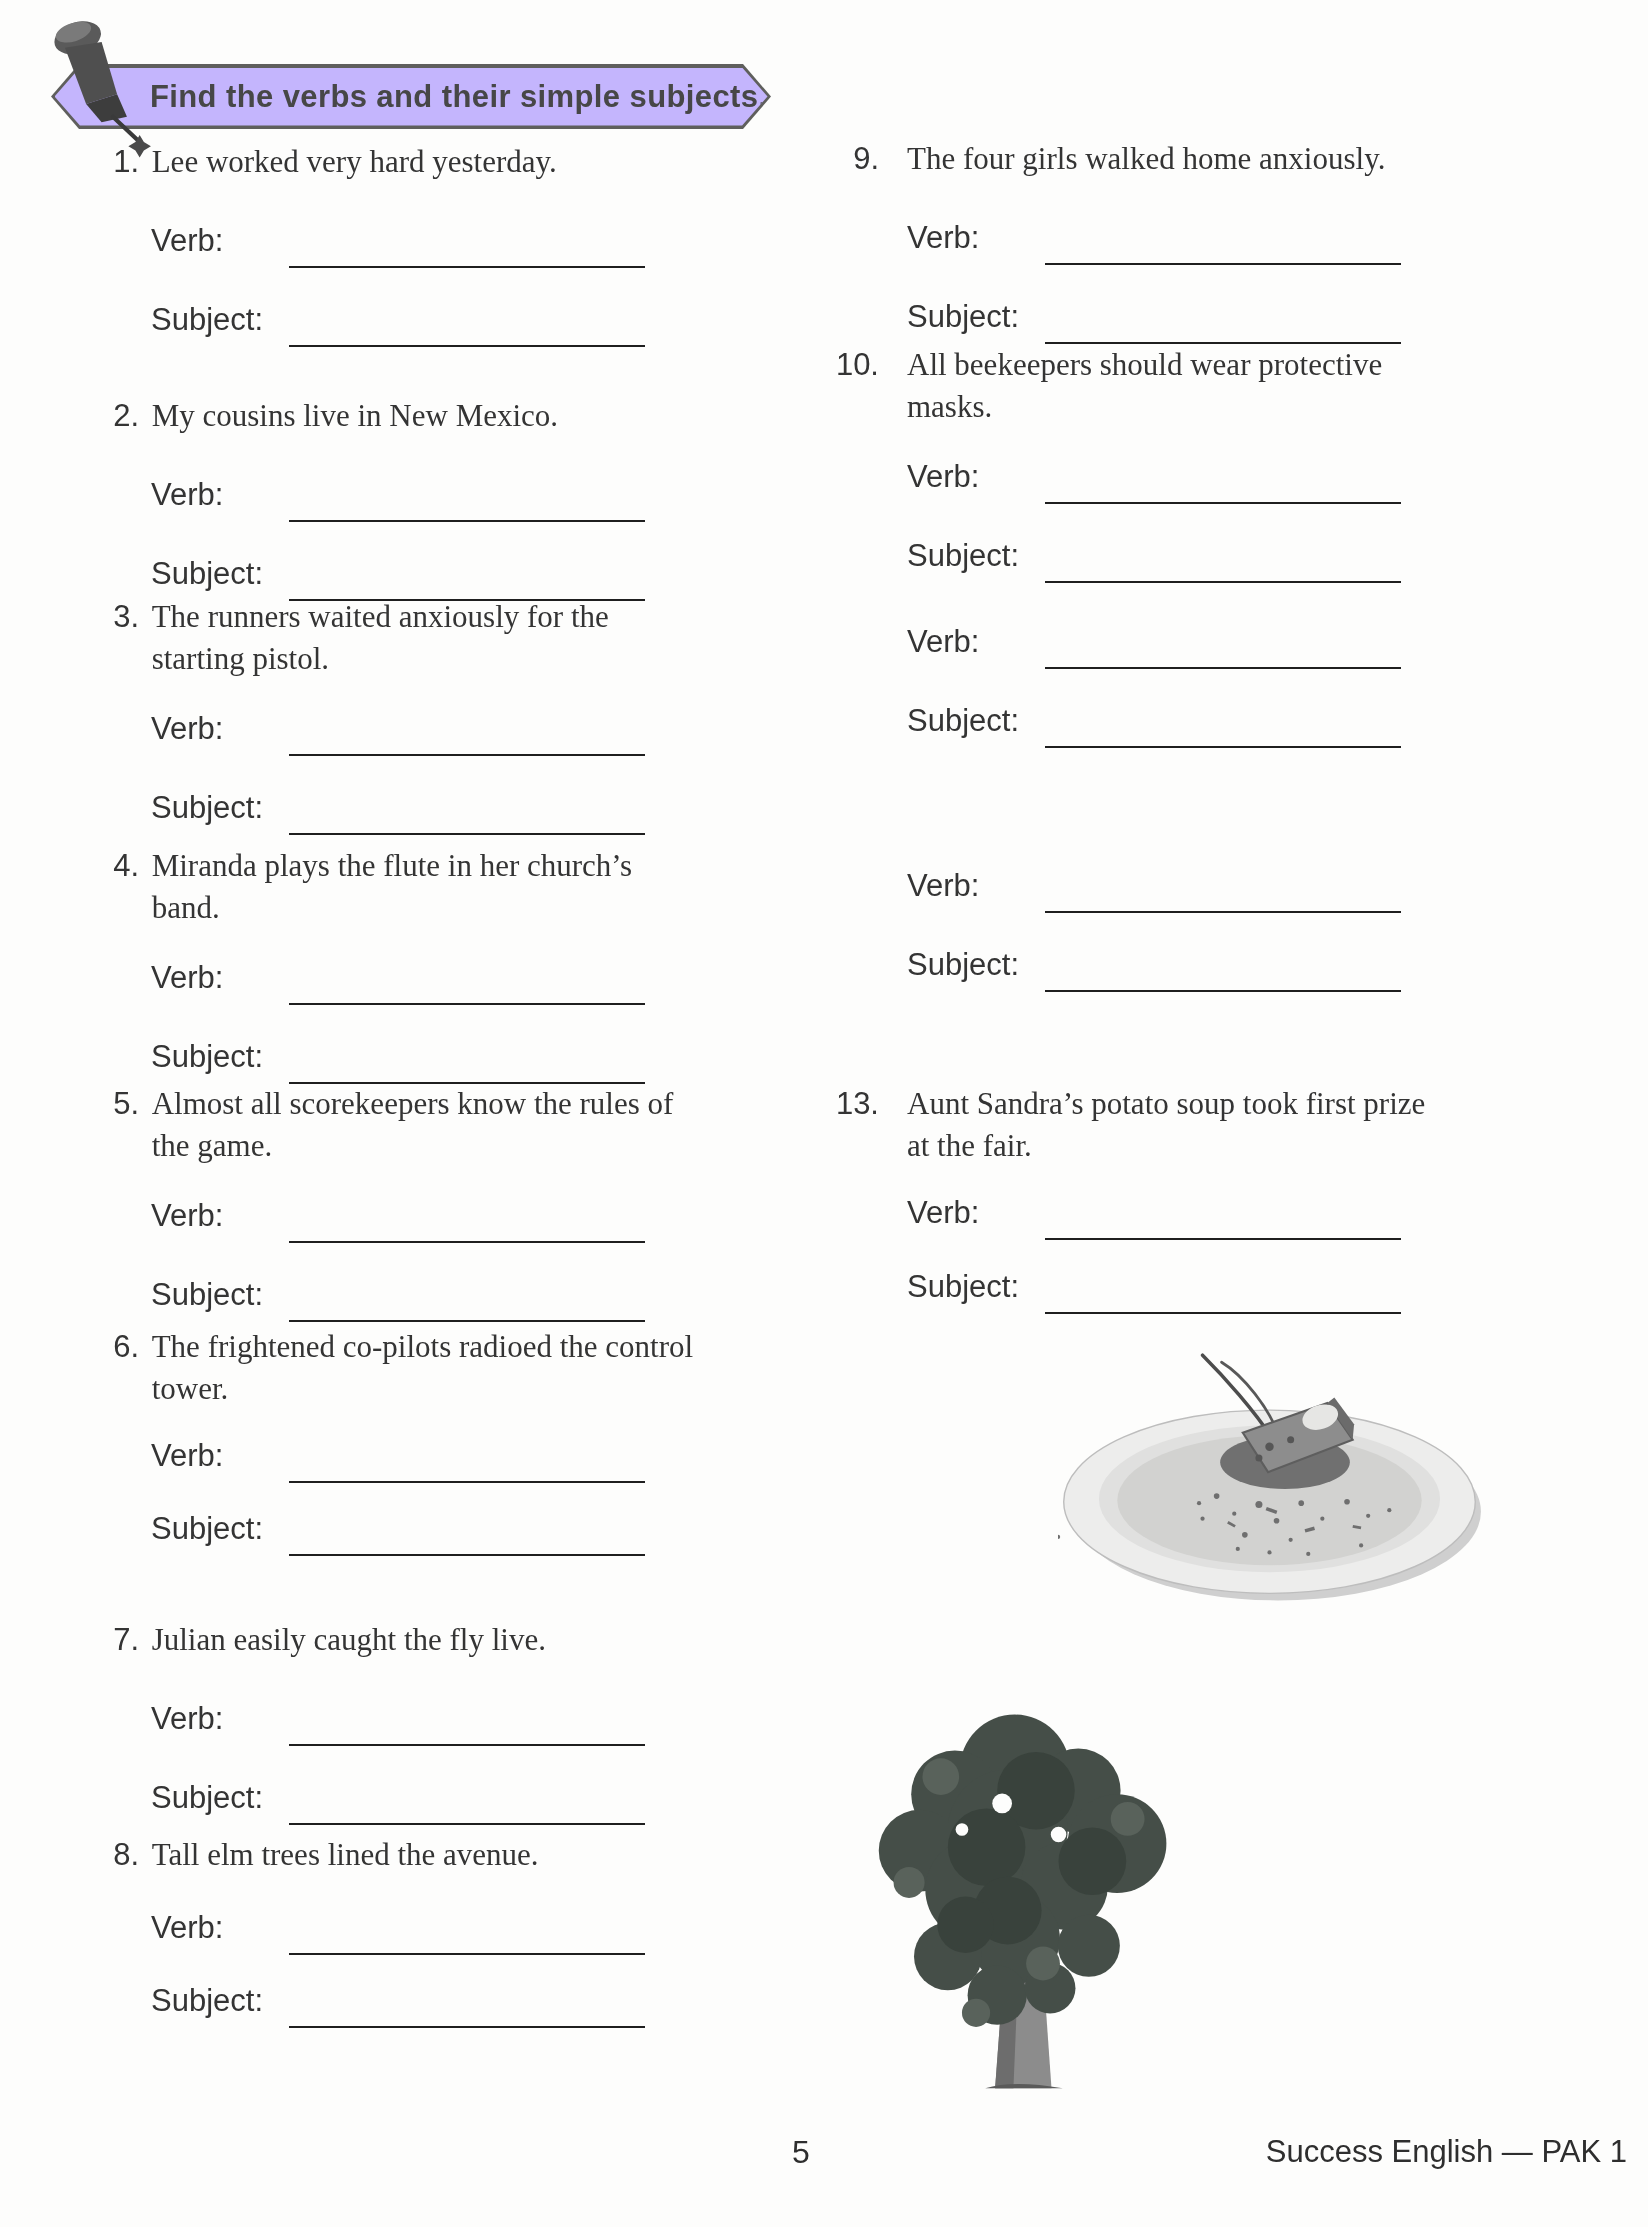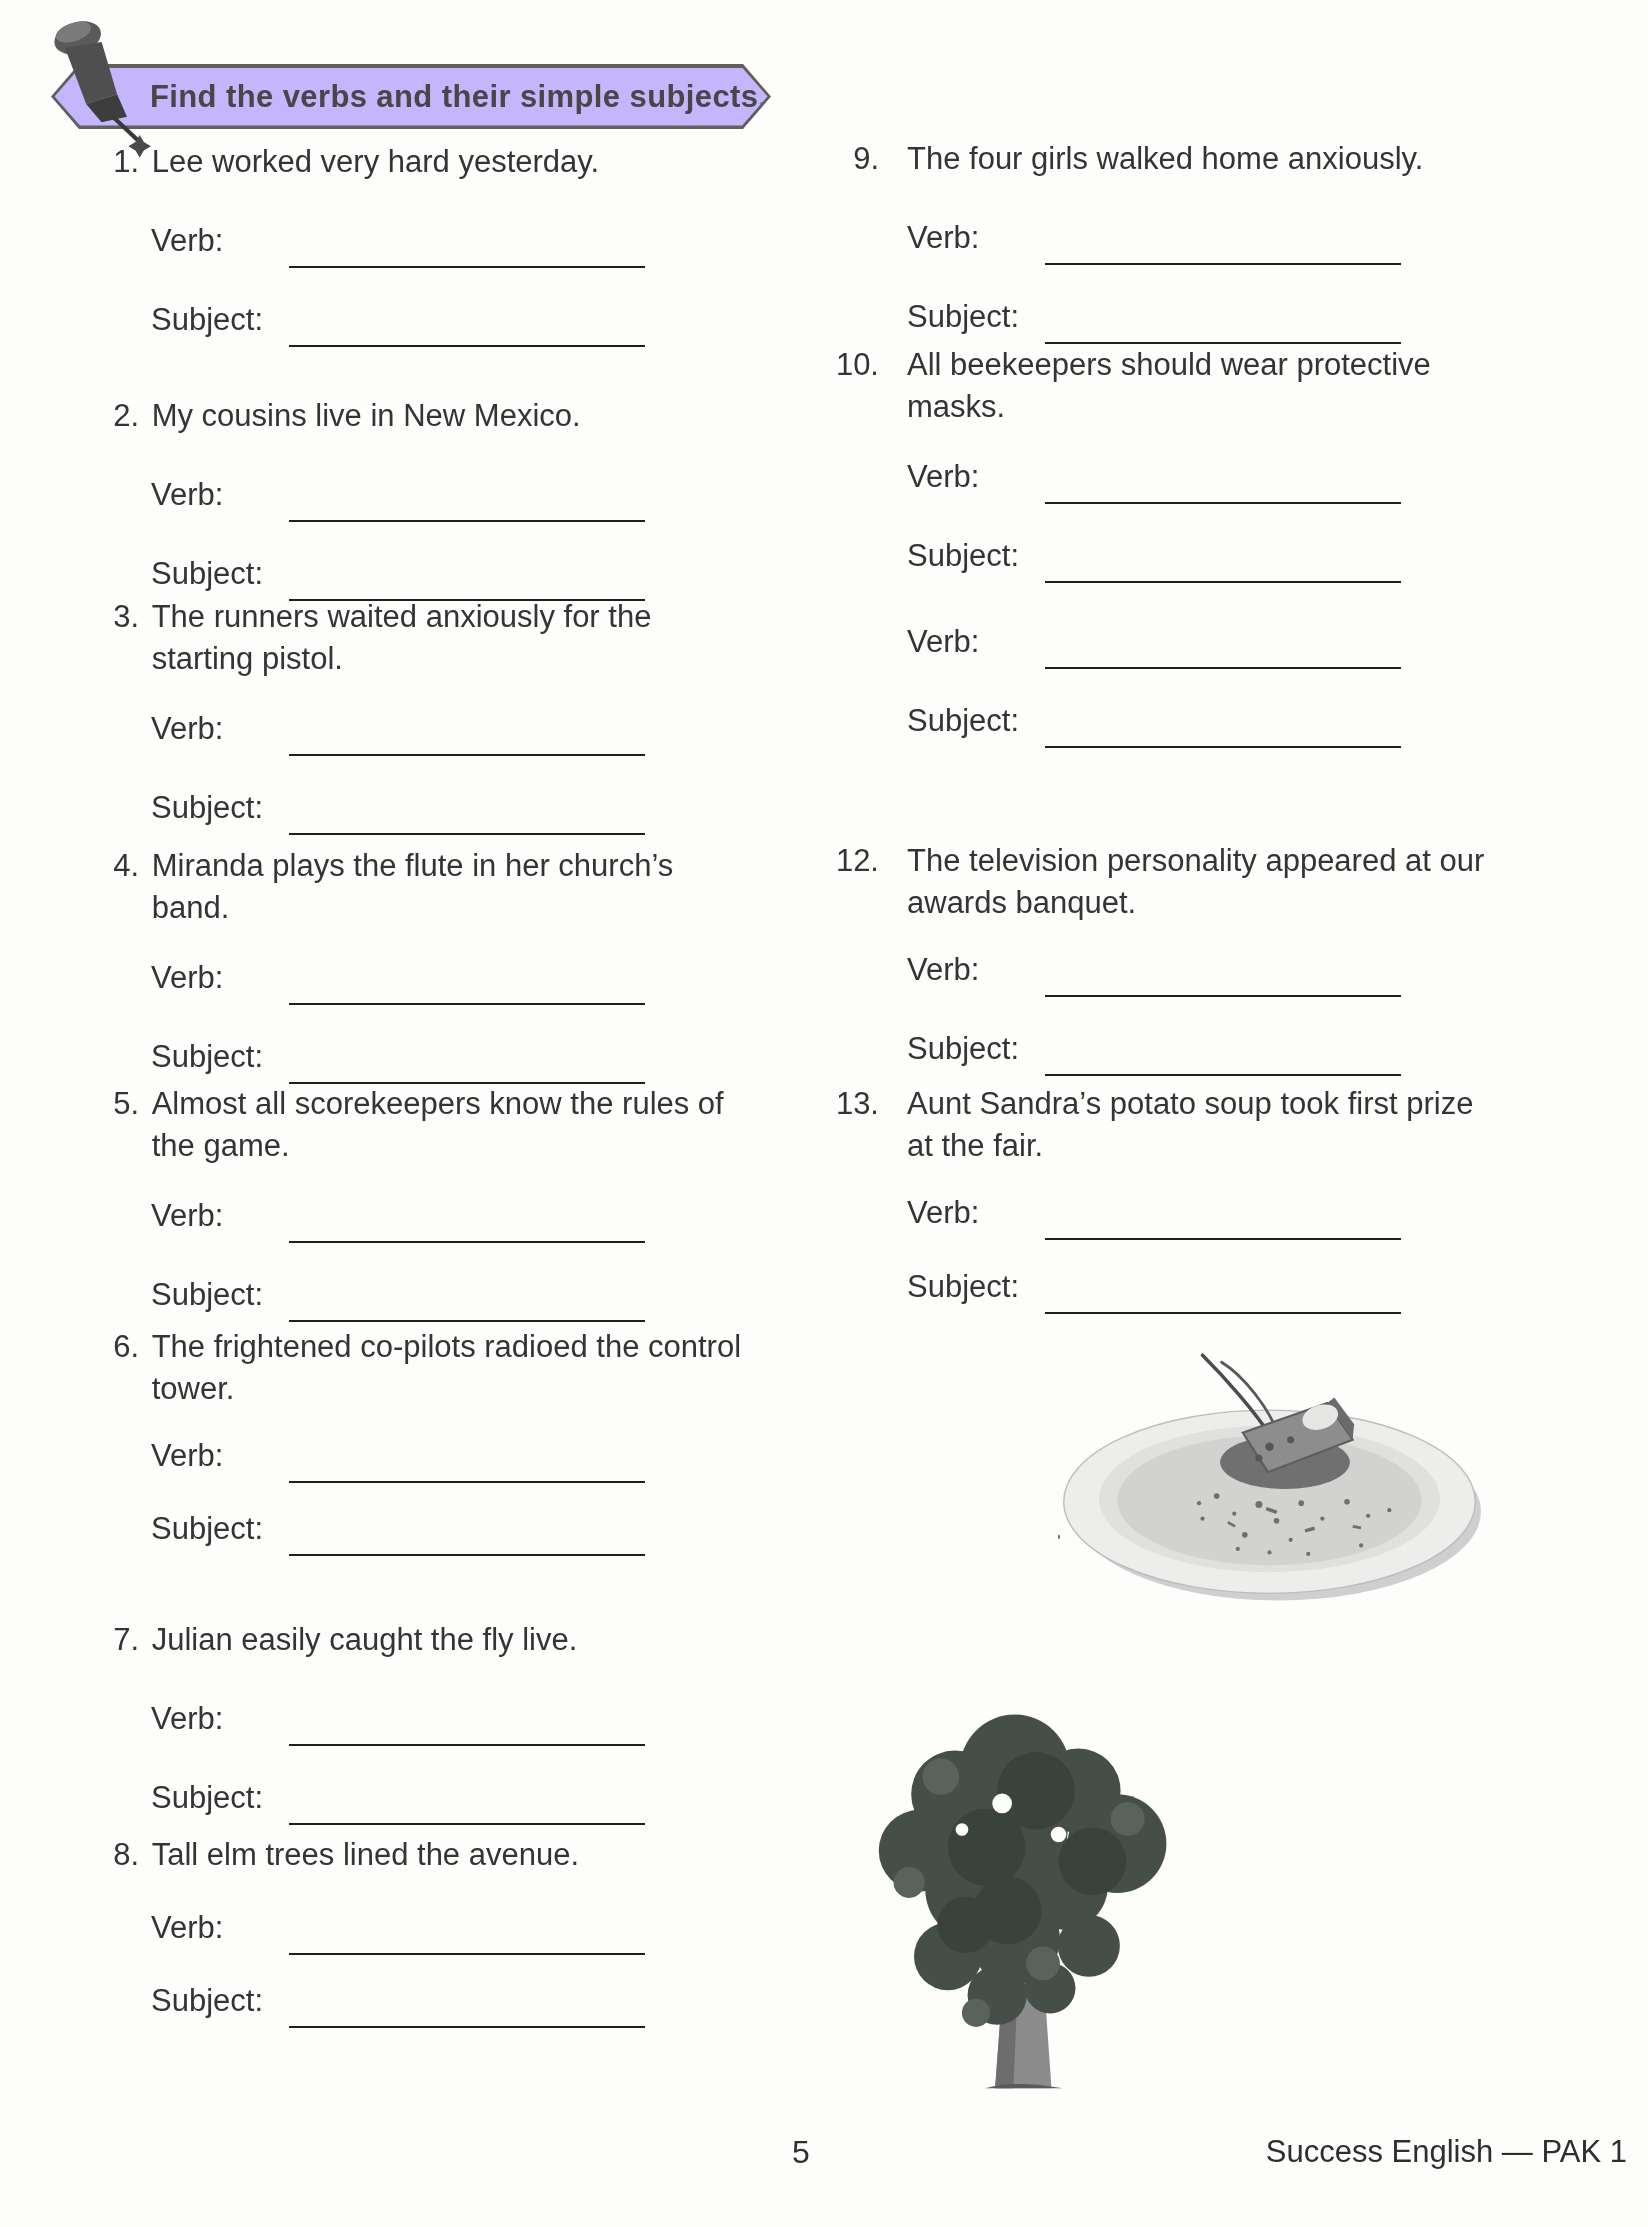--- a/index.html
+++ b/index.html
@@ -28,21 +28,21 @@
     padding-left:49px;letter-spacing:0.4px;white-space:nowrap;
   }
   .pushpin{position:absolute;left:34px;top:11.3px;z-index:5;}
   
   .col{position:absolute;top:0;}
   .col-left{left:95px;width:734px;}
   .col-right{left:835px;width:691px;}
   .item{position:absolute;left:0;right:0;}
   .sentence-row{display:flex;align-items:flex-start;}
   .num{flex:0 0 44px;text-align:right;font-size:31px;line-height:42px;}
-  .qtext{flex:1;padding-left:12.7px;font-size:31px;line-height:42px;white-space:pre-line;}
+  .qtext{flex:1;padding-left:12.7px;font-size:31px;line-height:42px;white-space:pre-line;font-family:Liberation Serif, serif;}
   .col-right .qtext{padding-left:28px;}
   .blanks{margin-left:56px;}
   .col-right .blanks{margin-left:72px;}
   .blank-row{position:relative;height:42px;}
   .blank-row.verb-row{margin-top:37px;}
   .item.two .blank-row.verb-row{margin-top:28px;}
   .blank-row.subject-row{margin-top:37px;}
   .blank-label{position:absolute;left:0;top:0;font-size:31px;line-height:42px;}
   .blank-line{
     position:absolute;left:138px;width:356px;bottom:-5.6px;height:0;
@@ -263,25 +263,20 @@
             <span class="blank-line"></span>
           </div>
         <div class="blank-row subject-row">
             <span class="blank-label">Subject:</span>
             <span class="blank-line"></span>
           </div>
       </div>
     </div>
 
     <div class="item two" style="top:840px">
-      <div class="sentence-row">
-        <span class="num">12.</span>
-        <span class="qtext">The television personality appeared at our
-awards banquet.</span>
-      </div>
       <div class="blanks">
         <div class="blank-row verb-row" style="margin-top:25px">
             <span class="blank-label">Verb:</span>
             <span class="blank-line"></span>
           </div>
         <div class="blank-row subject-row">
             <span class="blank-label">Subject:</span>
             <span class="blank-line"></span>
           </div>
       </div>

